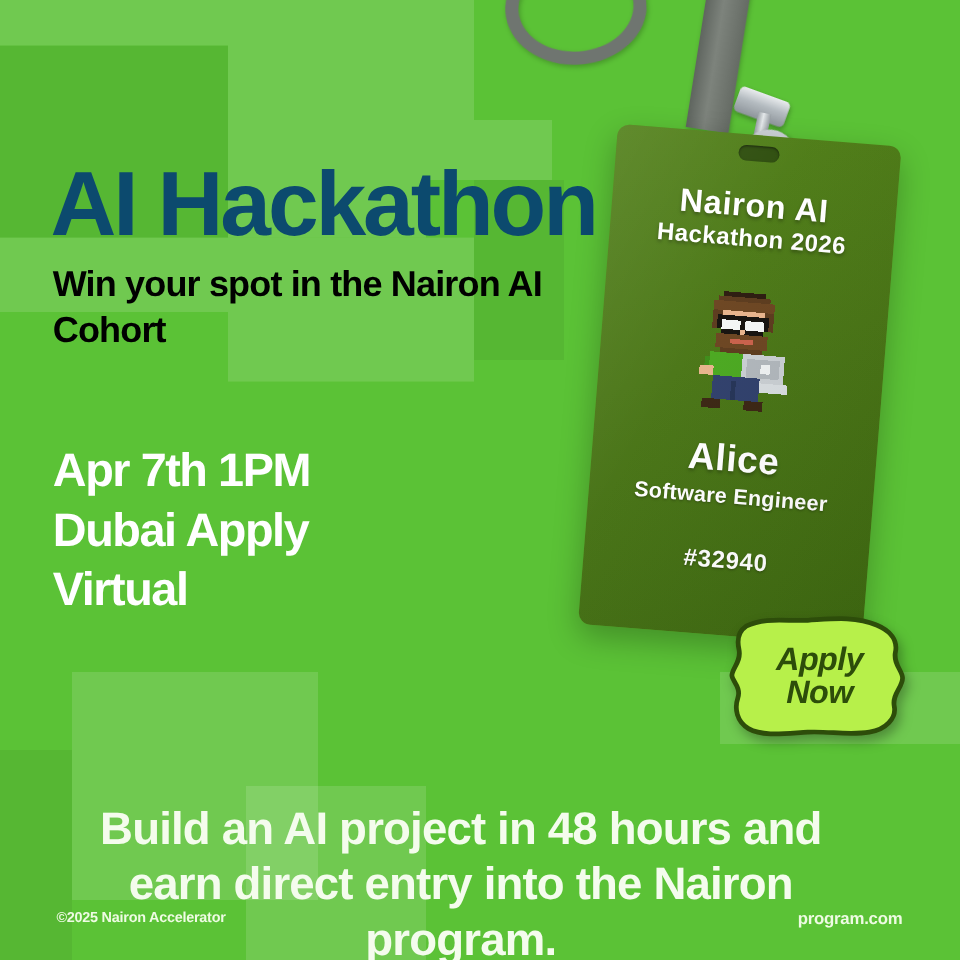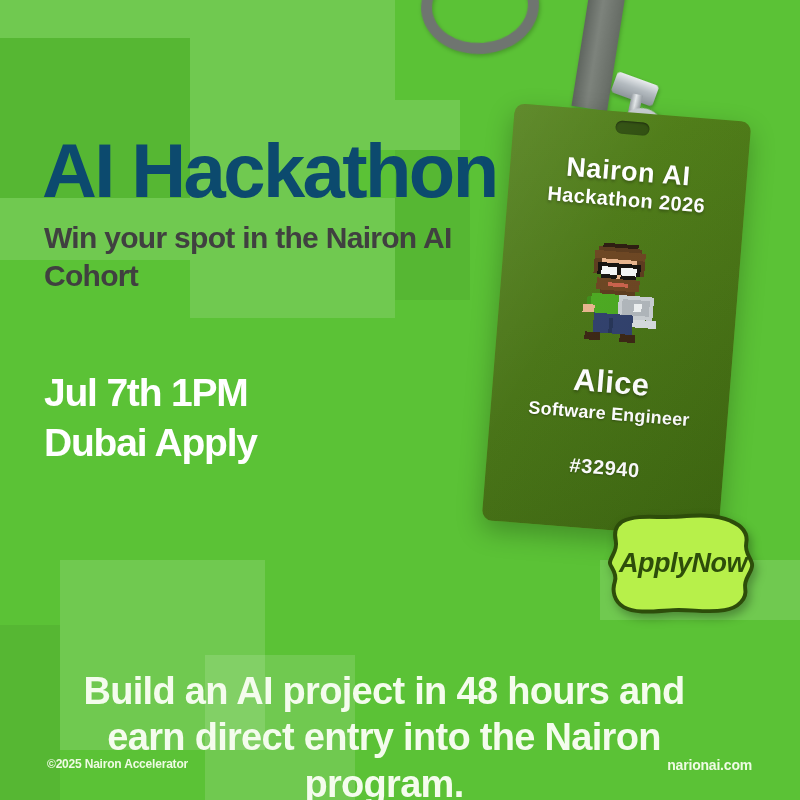--- a/index.html
+++ b/index.html
@@ -36,21 +36,21 @@
   #headline {
     position:absolute; left:42px; top:133px;
     font-size:76px; font-weight:bold;
     color:#0c4a6e; letter-spacing:-2.6px;
     line-height:1.0; white-space:nowrap;
   }
 
   #subhead {
     position:absolute; left:44px; top:219px;
     font-size:30px; font-weight:bold;
-    color:#404040; letter-spacing:-0.7px;
+    color:#000000; letter-spacing:-0.7px;
     line-height:1.28; width:470px;
   }
 
   
   #details {
     position:absolute; left:44px; top:368px;
     font-size:39px; font-weight:bold;
     color:#ffffff; letter-spacing:-1.2px;
     line-height:1.27;
   }
@@ -187,21 +187,21 @@
 
   
   #sticker {
     position:absolute; left:604px; top:512px;
     width:158px; height:104px;
     filter:drop-shadow(3px 5px 5px rgba(0,0,0,0.3));
   }
   #sticker svg { display:block; width:100%; height:100%; }
   #sticker-label {
     position:absolute; inset:0;
-    display:flex; flex-direction:row;
+    display:flex; flex-direction:column;
     align-items:center; justify-content:center;
     font-size:27px; font-weight:bold; font-style:italic;
     color:#2d4d0a; line-height:1.02;
     letter-spacing:-0.5px;
     text-align:center;
     pointer-events:none;
   }
 </style>
 </head>
 <body>
@@ -219,22 +219,23 @@
   <div class="sq light" style="left:60px;  top:560px; width:205px; height:190px;"></div>
   <div class="sq light" style="left:205px; top:655px; width:150px; height:145px;"></div>
   <div class="sq dark" style="left:0px;   top:625px; width:60px;  height:175px;"></div>
   <div class="sq light" style="left:600px; top:560px; width:200px; height:60px;"></div>
 
 
   <h1 id="headline">AI Hackathon</h1>
   <p id="subhead">Win your spot in the Nairon AI Cohort</p>
 
   <div id="details">
-    <span class="line">Jul 7th 1PM</span>
+    <span class="line">Apr 7th 1PM</span>
     <span class="line">Dubai Apply</span>
+    <span class="line">Virtual</span>
   </div>
 
   <div id="lanyard-loop"></div>
   <div id="lanyard-strap"></div>
   <div id="clip-body"></div>
   <div id="clip-stem"></div>
   <div id="clip-hook"></div>
 
   <div id="badge">
     <div id="grommet"></div>
@@ -304,15 +305,15 @@
     </svg>
     <div id="sticker-label">
       <span>Apply</span>
       <span>Now</span>
     </div>
   </div>
 
   <p id="tagline">Build an AI project in 48 hours and earn direct entry into the Nairon program.</p>
 
   <div id="copyright">©2025 Nairon Accelerator</div>
-  <div id="website">narionai.com</div>
+  <div id="website">program.com</div>
 
 </div>
 
 </body></html>

